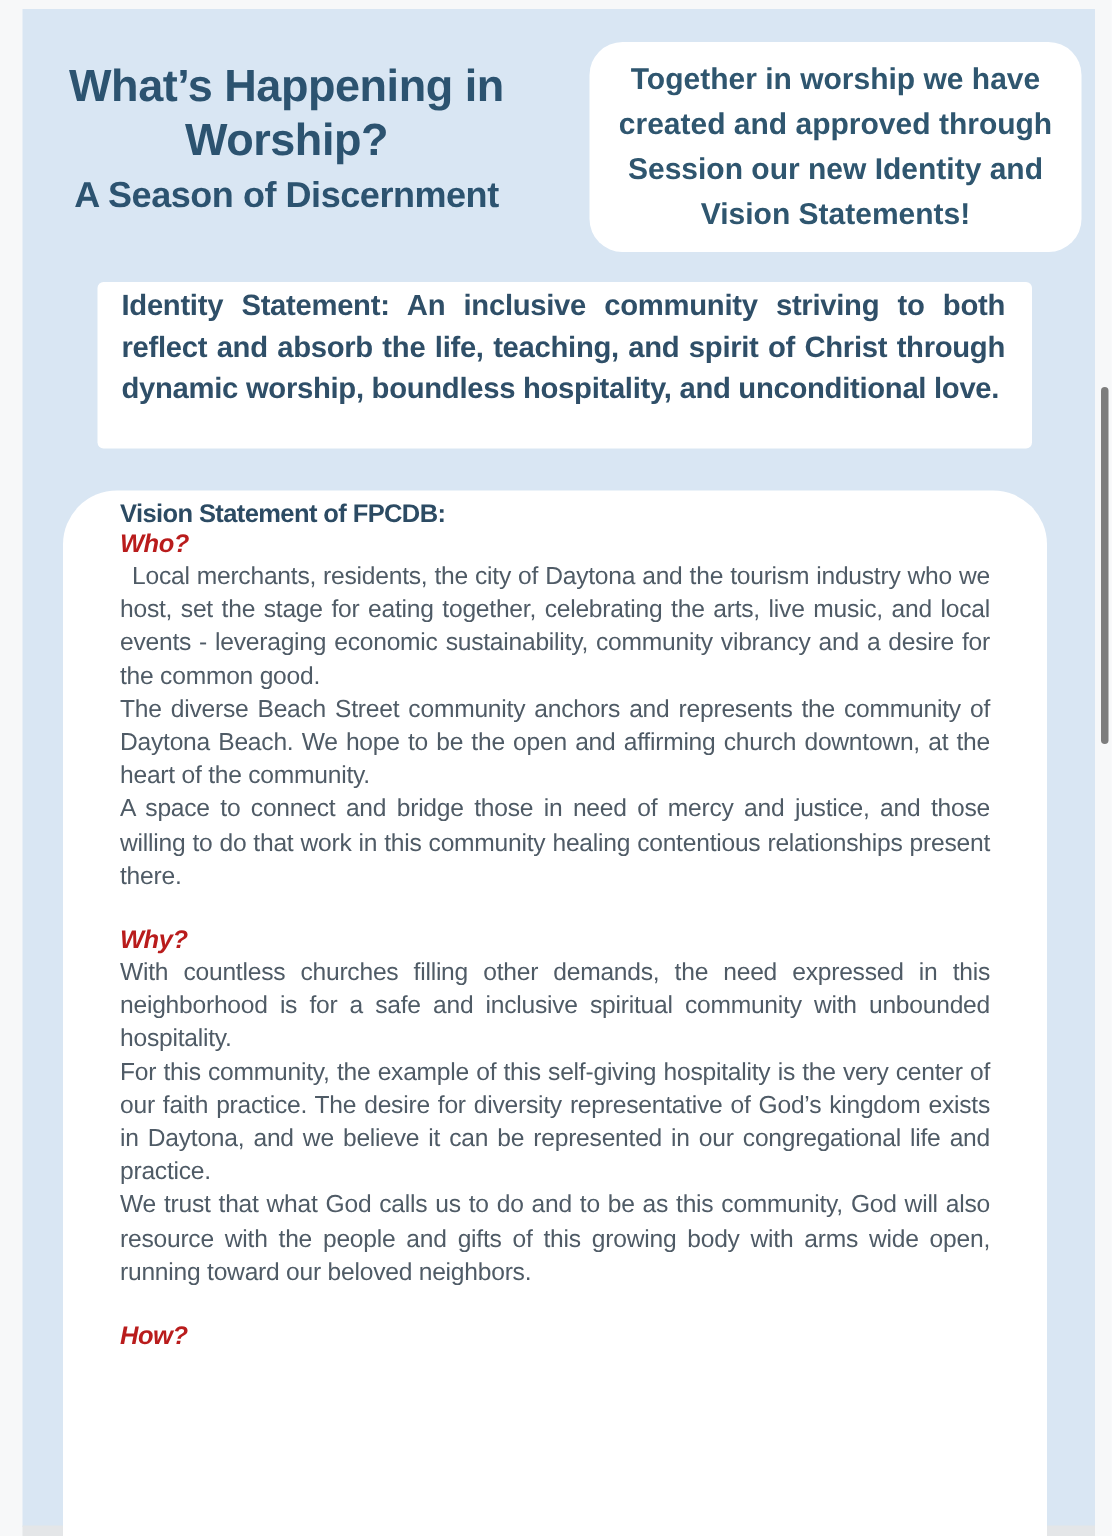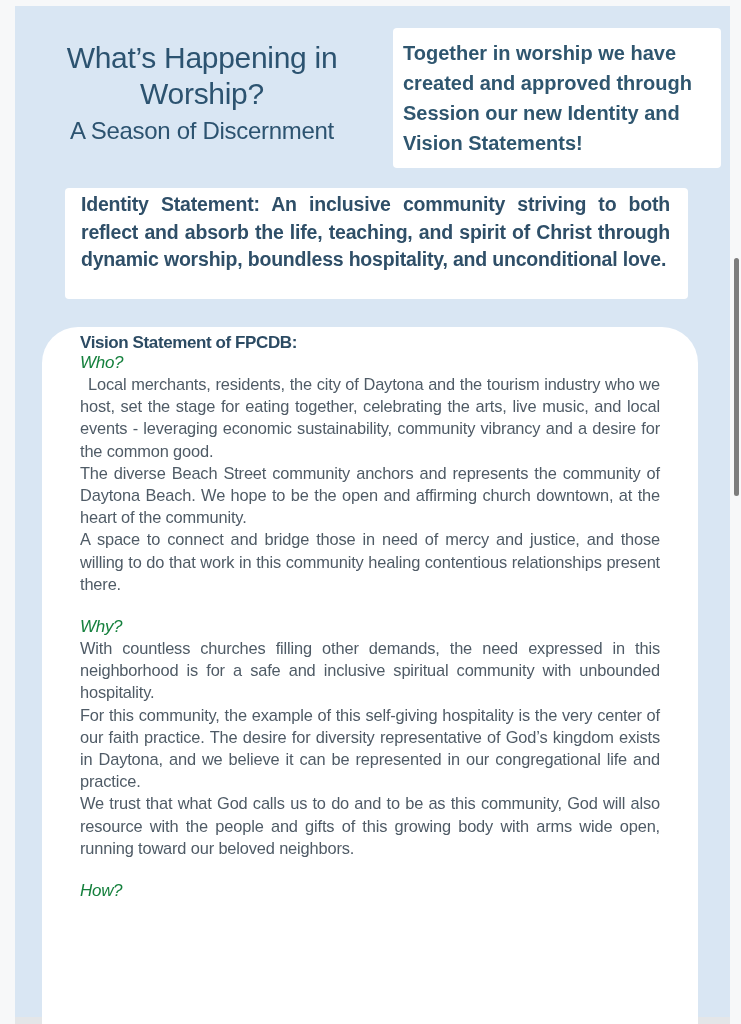--- a/index.html
+++ b/index.html
@@ -9,32 +9,32 @@
     .panel {
       position: absolute; left: 15px; top: 6px; width: 715px; height: 1012px;
       background: #d9e6f3;
     }
     .bottom-strip {
       position: absolute; left: 15px; top: 1017px; width: 715px; height: 7px;
       background: #e4e6e8;
     }
 
     .title-block {
-      position: absolute; left: 26px; top: 40px; width: 352px;
+      position: absolute; left: 15px; top: 40px; width: 352px;
       text-align: center; color: #2c5370;
-      font-family: "Liberation Sans", sans-serif; font-weight: 400;
+      font-family: "Liberation Sans", sans-serif; font-weight: 700;
     }
     .title-main { font-size: 30px; line-height: 36px; letter-spacing: -0.3px; }
     .title-sub { font-size: 24px; line-height: 34px; margin-top: 2px; letter-spacing: -0.3px; }
 
     .intro-bubble {
       position: absolute; left: 393px; top: 28px; width: 328px; height: 140px;
-      background: #ffffff; border-radius: 4px;
+      background: #ffffff; border-radius: 22px;
       display: flex; align-items: center; justify-content: center;
-      text-align: left; color: #2f566f;
+      text-align: center; color: #2f566f;
       font-size: 20px; line-height: 30px; font-weight: 700;
       padding: 0 10px;
     }
 
     .identity-box {
       position: absolute; left: 65px; top: 188px; width: 623px; height: 111px;
       background: #ffffff; border-radius: 4px;
       padding: 3px 18px 0 16px;
       color: #2f4f68; font-size: 19.5px; line-height: 27.5px; font-weight: 700;
       text-align: justify; text-align-last: left;
@@ -46,22 +46,22 @@
       position: absolute; left: 42px; top: 327px; width: 656px; height: 872px;
       background: #ffffff; border-radius: 36px;
       padding: 6px 38px 16px 38px;
       color: #4a5763;
     }
     .vision-heading {
       font-size: 17px; line-height: 20px; font-weight: 700; color: #2c4b63;
       letter-spacing: -0.4px;
     }
     .q-label {
-      font-size: 17px; line-height: 20px; font-weight: 400; font-style: italic;
-      color: #15803d; letter-spacing: -0.3px;
+      font-size: 17px; line-height: 20px; font-weight: 700; font-style: italic;
+      color: #b91c1c; letter-spacing: -0.3px;
     }
     .para {
       font-size: 16.4px; line-height: 22.2px; color: #4f5b66;
       text-align: justify; text-align-last: left;
       letter-spacing: -0.15px;
     }
     .gap { height: 22px; }
     .indent { text-indent: 8px; }
 
     .scrollbar-track {

